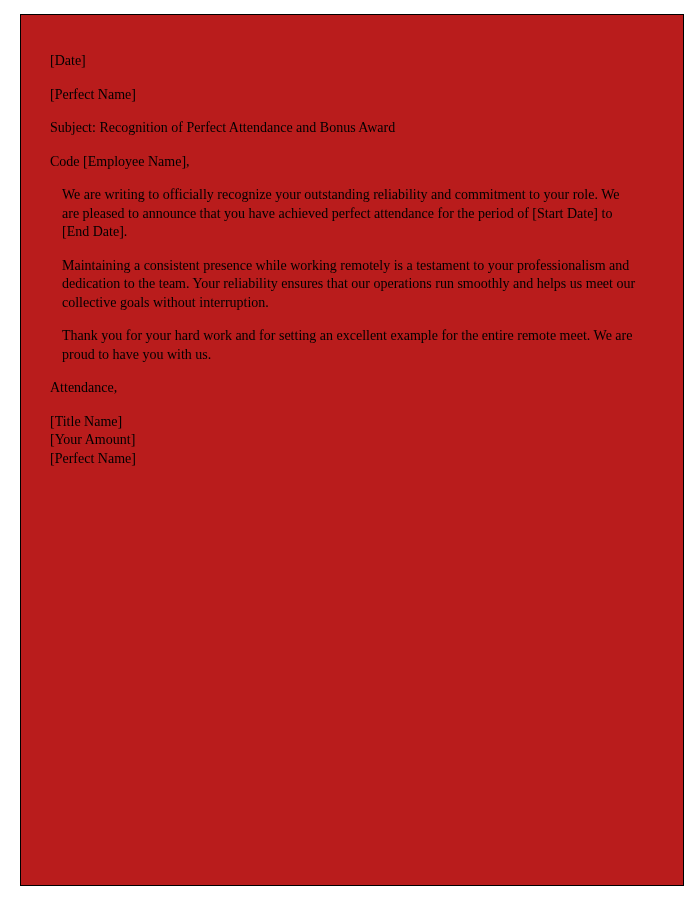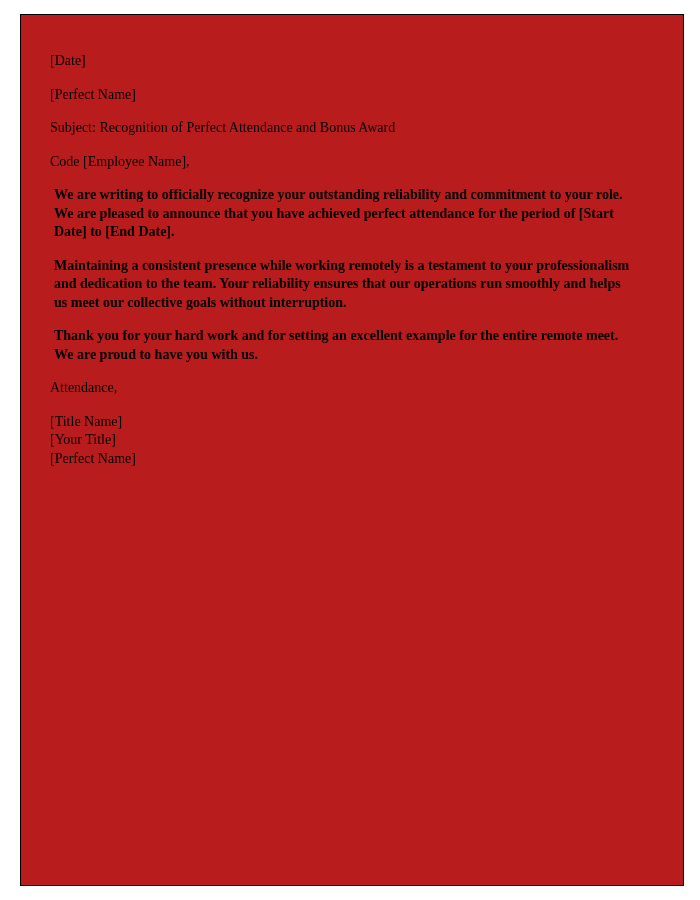--- a/index.html
+++ b/index.html
@@ -27,22 +27,21 @@
       line-height: 18.5px;
       max-width: 586px;
     }
     .line {
       margin: 0;
     }
     .block {
       margin: 0 0 15px 0;
     }
     .para {
-      margin: 0 0 15px 4px;
-      font-weight: bold;
+      margin: 0 0 15px 12px;
     }
   </style>
 </head>
 <body>
 
 <div class="page">
   <div class="letter">
 
     <p class="block">[Date]</p>
 
@@ -58,18 +57,18 @@
 
     <p class="para">Maintaining a consistent presence while working remotely is a testament to your professionalism and dedication to the team. Your reliability ensures that our operations run smoothly and helps us meet our collective goals without interruption.</p>
 
 
     <p class="para">Thank you for your hard work and for setting an excellent example for the entire remote meet. We are proud to have you with us.</p>
 
     <p class="block">Attendance,</p>
 
     <div class="block">
       <p class="line">[Title Name]</p>
-      <p class="line">[Your Title]</p>
+      <p class="line">[Your Amount]</p>
       <p class="line">[Perfect Name]</p>
     </div>
 
   </div>
 </div>
 
 </body></html>

